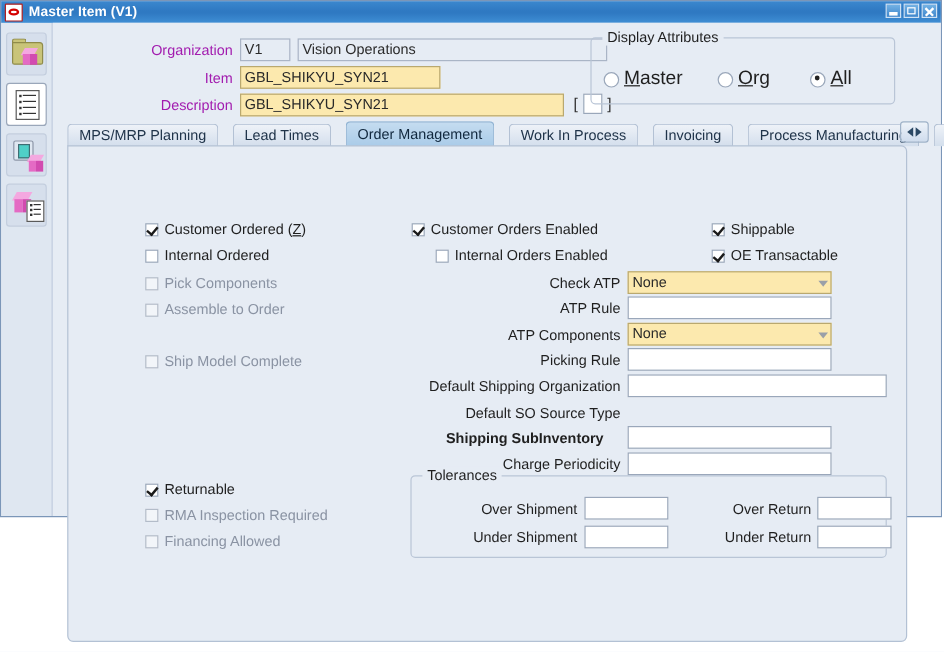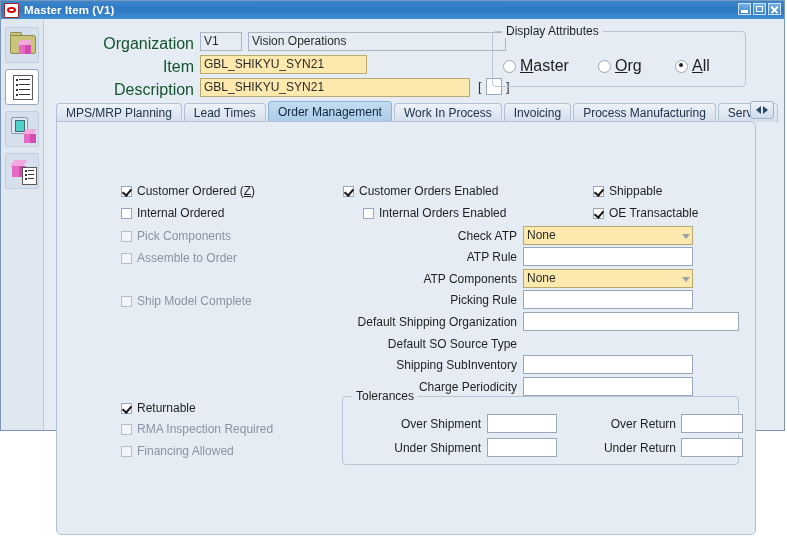--- a/index.html
+++ b/index.html
@@ -144,22 +144,22 @@
   }
 
   
   #header-region {
     position: relative;
     height: 82px;
   }
   .fld-label {
     position: absolute;
     text-align: right;
-    font-size: 16px;
-    color: #14532d;
+    font-size: 12px;
+    color: #a21caf;
     white-space: nowrap;
   }
   .fld {
     position: absolute;
     box-sizing: border-box;
     border: 1px solid #9aa7ba;
     background: #ffffff;
     font-size: 12px;
     color: #2a2a2a;
     padding: 1px 3px;
@@ -217,21 +217,21 @@
   .radio .mn { text-decoration: underline; }
 
   
   #tabstrip {
     position: absolute;
     left: 12px; top: 82px;
     right: 8px;
     height: 21px;
     display: flex;
     align-items: flex-end;
-    gap: 2px;
+    gap: 12px;
   }
   .tab {
     height: 19px;
     padding: 0 9px;
     display: flex; align-items: center;
     font-size: 12px;
     color: #20344a;
     background: linear-gradient(to bottom,#eef2f8 0%, #d3deec 100%);
     border: 1px solid #b3c1d4;
     border-bottom: none;
@@ -497,21 +497,21 @@
         <span class="fld req" style="left:466px; top:147px; width:170px; height:19px;">None<span class="lov-arrow"></span></span>
 
         <span class="rlabel" style="left:240px; top:171px; width:220px;">Picking Rule</span>
         <span class="fld" style="left:466px; top:168px; width:170px; height:19px;"></span>
 
         <span class="rlabel" style="left:180px; top:193px; width:280px;">Default Shipping Organization</span>
         <span class="fld" style="left:466px; top:190px; width:216px; height:19px;"></span>
 
         <span class="rlabel" style="left:240px; top:215px; width:220px;">Default SO Source Type</span>
 
-        <span class="rlabel" style="left:240px; top:236px; width:220px;">Shipping SubInventory</span>
+        <span class="rlabel" style="left:226px; top:236px; width:220px;font-weight:bold;">Shipping SubInventory</span>
         <span class="fld" style="left:466px; top:233px; width:170px; height:19px;"></span>
 
         <span class="rlabel" style="left:240px; top:258px; width:220px;">Charge Periodicity</span>
         <span class="fld" style="left:466px; top:255px; width:170px; height:19px;"></span>
 
         <span class="cb checked" style="left:64px; top:279px;">
           <span class="box"></span>
           <span class="lbl">Returnable</span>
         </span>
         <span class="cb disabled" style="left:64px; top:300px;">

